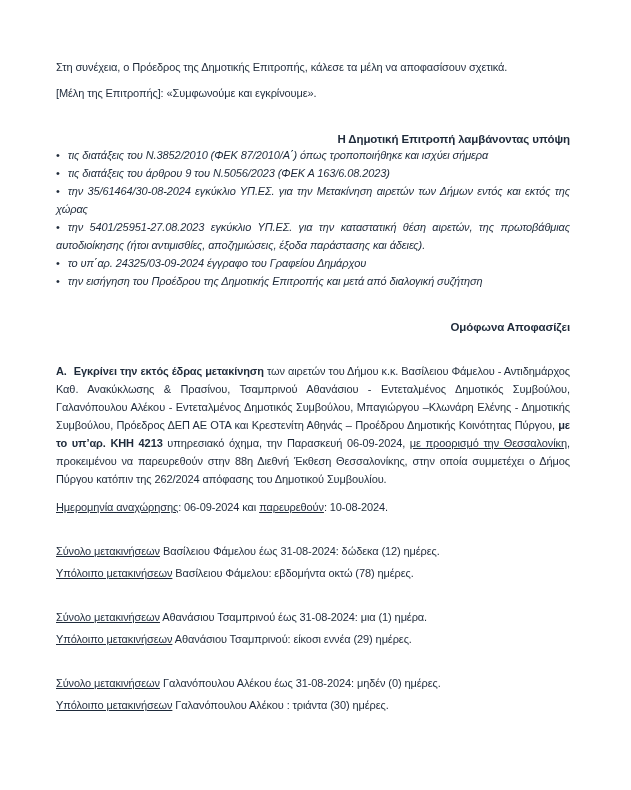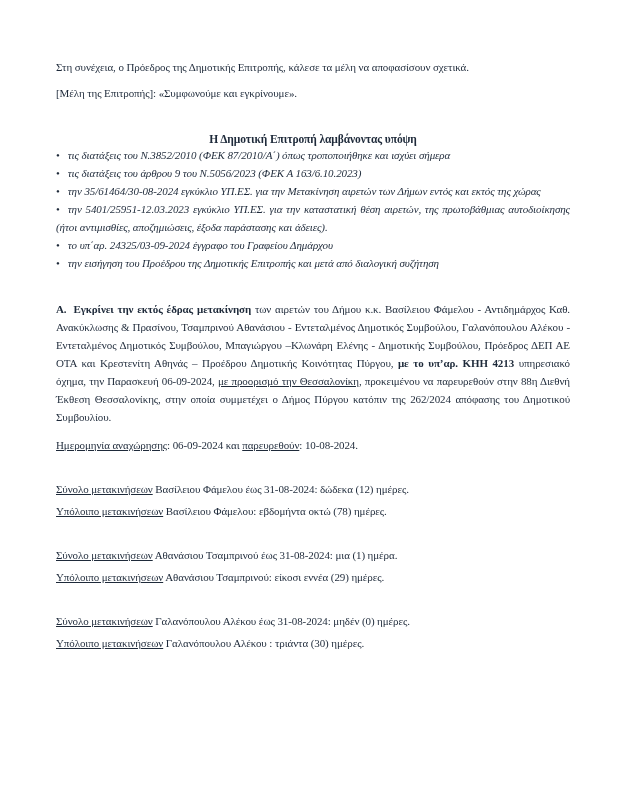--- a/index.html
+++ b/index.html
@@ -10,31 +10,31 @@
   body {
     width: 631px;
     height: 790px;
     overflow: hidden;
   }
   .page {
     box-sizing: border-box;
     width: 631px;
     height: 674px;
     padding: 54px 61px 0 56px;
-    font-family: Liberation Serif, serif;
+    font-family: Liberation Sans, sans-serif;
     font-size: 11px;
     letter-spacing: -0.1px;
     color: #1e2a3a;
     background: #ffffff;
   }
   p { margin: 0; }
   .intro { line-height: 26px; }
   .center-heading {
     margin: 26px 0 0 0;
-    text-align: center;
+    text-align: right;
     font-weight: bold;
     font-size: 11.5px;
     line-height: 14px;
   }
   .bullets { }
   .bullet {
     line-height: 18px;
     text-align: justify;
     font-style: italic;
   }
@@ -61,27 +61,28 @@
 
 <main class="page">
 
   <p class="intro">Στη συνέχεια,  ο Πρόεδρος της Δημοτικής Επιτροπής, κάλεσε τα μέλη να αποφασίσουν σχετικά.</p>
   <p class="intro">[Μέλη της Επιτροπής]: «Συμφωνούμε και εγκρίνουμε».</p>
 
   <p class="center-heading">Η Δημοτική Επιτροπή λαμβάνοντας υπόψη</p>
 
   <div class="bullets">
     <p class="bullet">τις διατάξεις του Ν.3852/2010 (ΦΕΚ 87/2010/Α΄) όπως τροποποιήθηκε και ισχύει σήμερα</p>
-    <p class="bullet">τις διατάξεις του άρθρου 9 του Ν.5056/2023 (ΦΕΚ Α 163/6.10.2023)</p>
+    <p class="bullet">τις διατάξεις του άρθρου 9 του Ν.5056/2023 (ΦΕΚ Α 163/6.08.2023)</p>
     <p class="bullet">την  35/61464/30-08-2024 εγκύκλιο ΥΠ.ΕΣ. για την Μετακίνηση αιρετών των Δήμων εντός και εκτός της χώρας</p>
-    <p class="bullet">την  5401/25951-12.03.2023 εγκύκλιο ΥΠ.ΕΣ. για την καταστατική θέση αιρετών, της πρωτοβάθμιας αυτοδιοίκησης (ήτοι αντιμισθίες, αποζημιώσεις, έξοδα παράστασης και  άδειες).</p>
+    <p class="bullet">την  5401/25951-27.08.2023 εγκύκλιο ΥΠ.ΕΣ. για την καταστατική θέση αιρετών, της πρωτοβάθμιας αυτοδιοίκησης (ήτοι αντιμισθίες, αποζημιώσεις, έξοδα παράστασης και  άδειες).</p>
     <p class="bullet">το υπ΄αρ. 24325/03-09-2024 έγγραφο του Γραφείου Δημάρχου</p>
     <p class="bullet">την εισήγηση του Προέδρου της Δημοτικής Επιτροπής και μετά από διαλογική συζήτηση</p>
   </div>
 
+  <p class="center-heading decides">Ομόφωνα Αποφασίζει</p>
 
   <p class="decision">
     <b class="item-label">Α.</b><b>Εγκρίνει την εκτός έδρας μετακίνηση</b><span> των αιρετών του Δήμου κ.κ. Βασίλειου Φάμελου - Αντιδημάρχος Καθ. Ανακύκλωσης &amp; Πρασίνου, Τσαμπρινού Αθανάσιου - Εντεταλμένος Δημοτικός Συμβούλου, Γαλανόπουλου Αλέκου - Εντεταλμένος Δημοτικός Συμβούλου, Μπαγιώργου –Κλωνάρη Ελένης - Δημοτικής Συμβούλου, Πρόεδρος ΔΕΠ ΑΕ ΟΤΑ και Κρεστενίτη Αθηνάς – Προέδρου Δημοτικής Κοινότητας Πύργου, </span><b>με το υπ’αρ. ΚΗΗ 4213</b><span> υπηρεσιακό όχημα, την Παρασκευή 06-09-2024, </span><span class="u">με προορισμό την Θεσσαλονίκη</span><span>, προκειμένου να παρευρεθούν στην 88η Διεθνή Έκθεση Θεσσαλονίκης, στην οποία συμμετέχει ο Δήμος Πύργου κατόπιν της 262/2024 απόφασης του Δημοτικού Συμβουλίου.</span>
   </p>
 
   <p class="dates">
     <span class="u">Ημερομηνία αναχώρησης</span><span>: 06-09-2024 και </span><span class="u">παρευρεθούν</span><span>:  10-08-2024.</span>
   </p>
 
   <div class="travel-group">

